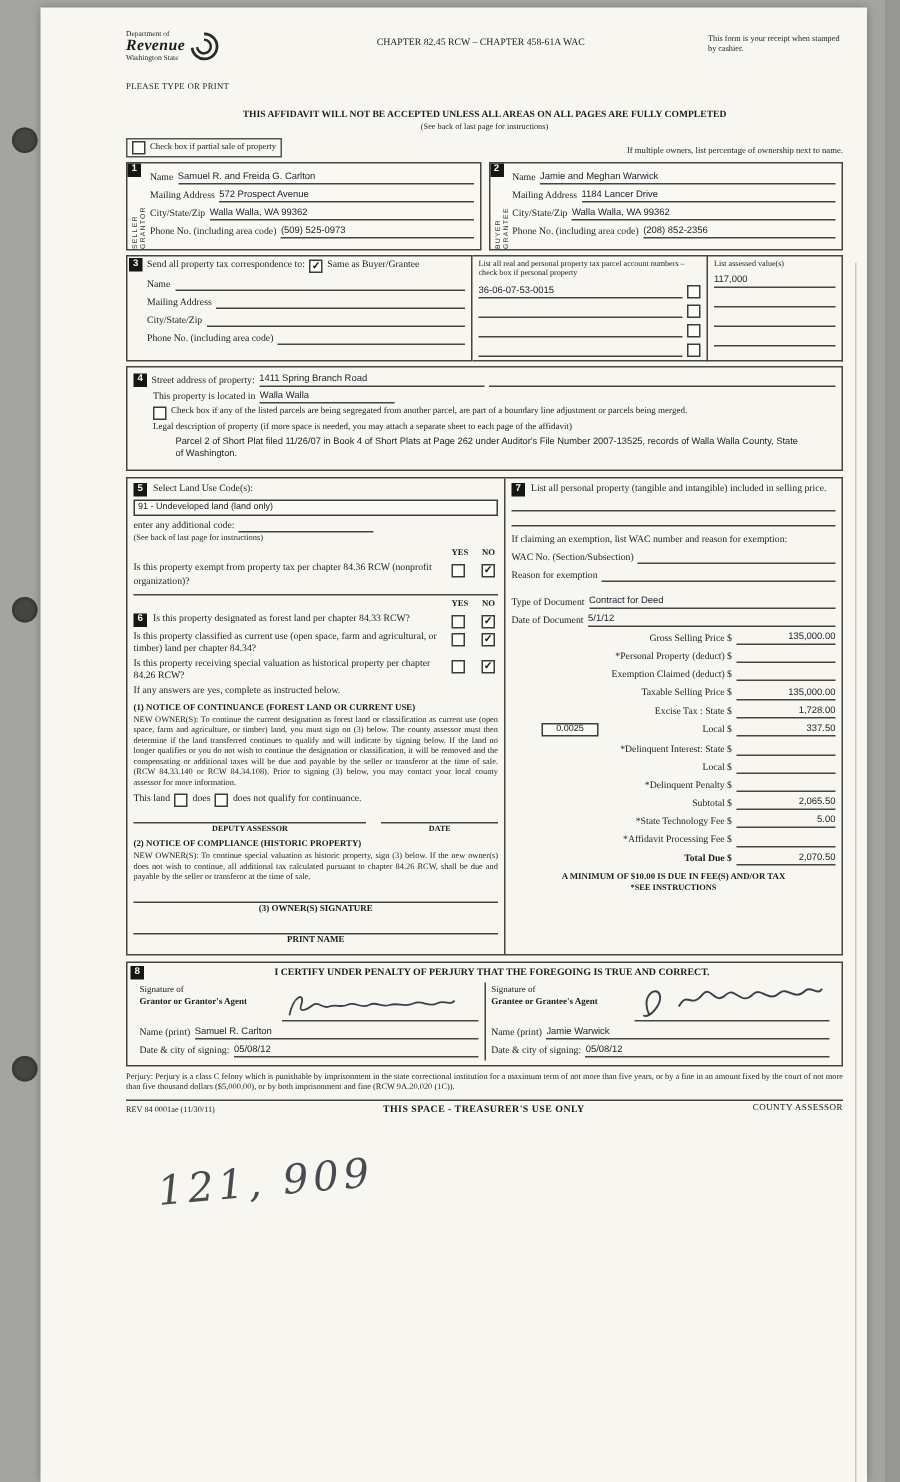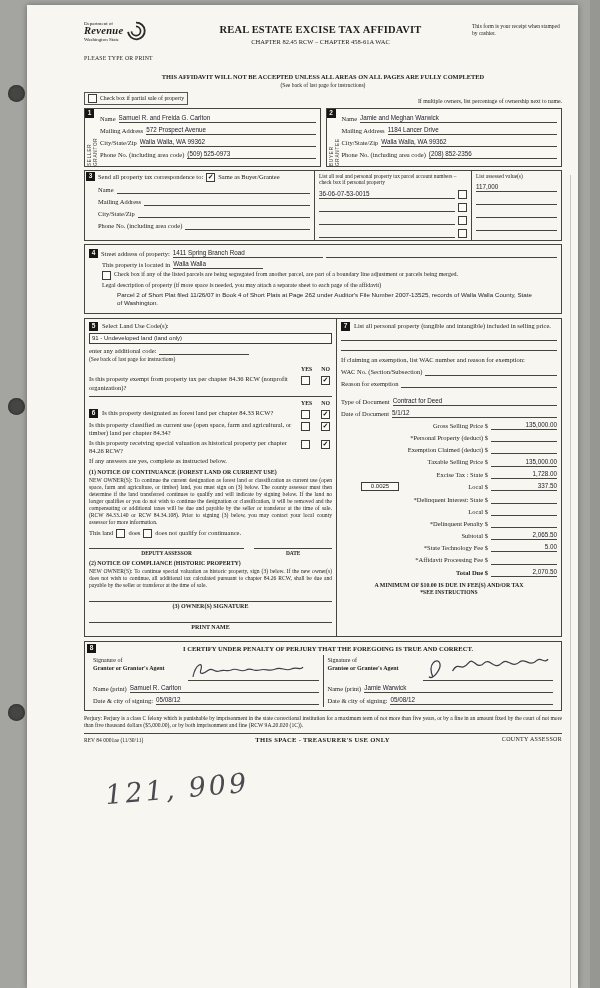--- a/index.html
+++ b/index.html
@@ -131,21 +131,20 @@
           <span class="logo-rev">Revenue</span>
           <span class="logo-state">Washington State</span>
         </div>
         <svg width="20" height="20" viewBox="0 0 24 24">
           <path d="M12 2 A10 10 0 1 1 2.5 13" fill="none" stroke="#2a2a26" stroke-width="2.2"></path>
           <path d="M12 6.5 A5.5 5.5 0 1 1 6.5 12.5" fill="none" stroke="#2a2a26" stroke-width="2"></path>
         </svg>
       </div>
       <div class="type-print">PLEASE TYPE OR PRINT</div>
       <div class="titleblk">
-        <div class="title">REAL ESTATE EXCISE TAX AFFIDAVIT</div>
         <div class="chapter">CHAPTER 82.45 RCW – CHAPTER 458-61A WAC</div>
       </div>
       <div class="receipt">This form is your receipt when stamped by cashier.</div>
     </div>
     <div class="warn">THIS AFFIDAVIT WILL NOT BE ACCEPTED UNLESS ALL AREAS ON ALL PAGES ARE FULLY COMPLETED</div>
     <div class="seeback">(See back of last page for instructions)</div>
 
     <div class="cbrow">
       <div class="left">
         <span class="cb"></span>

